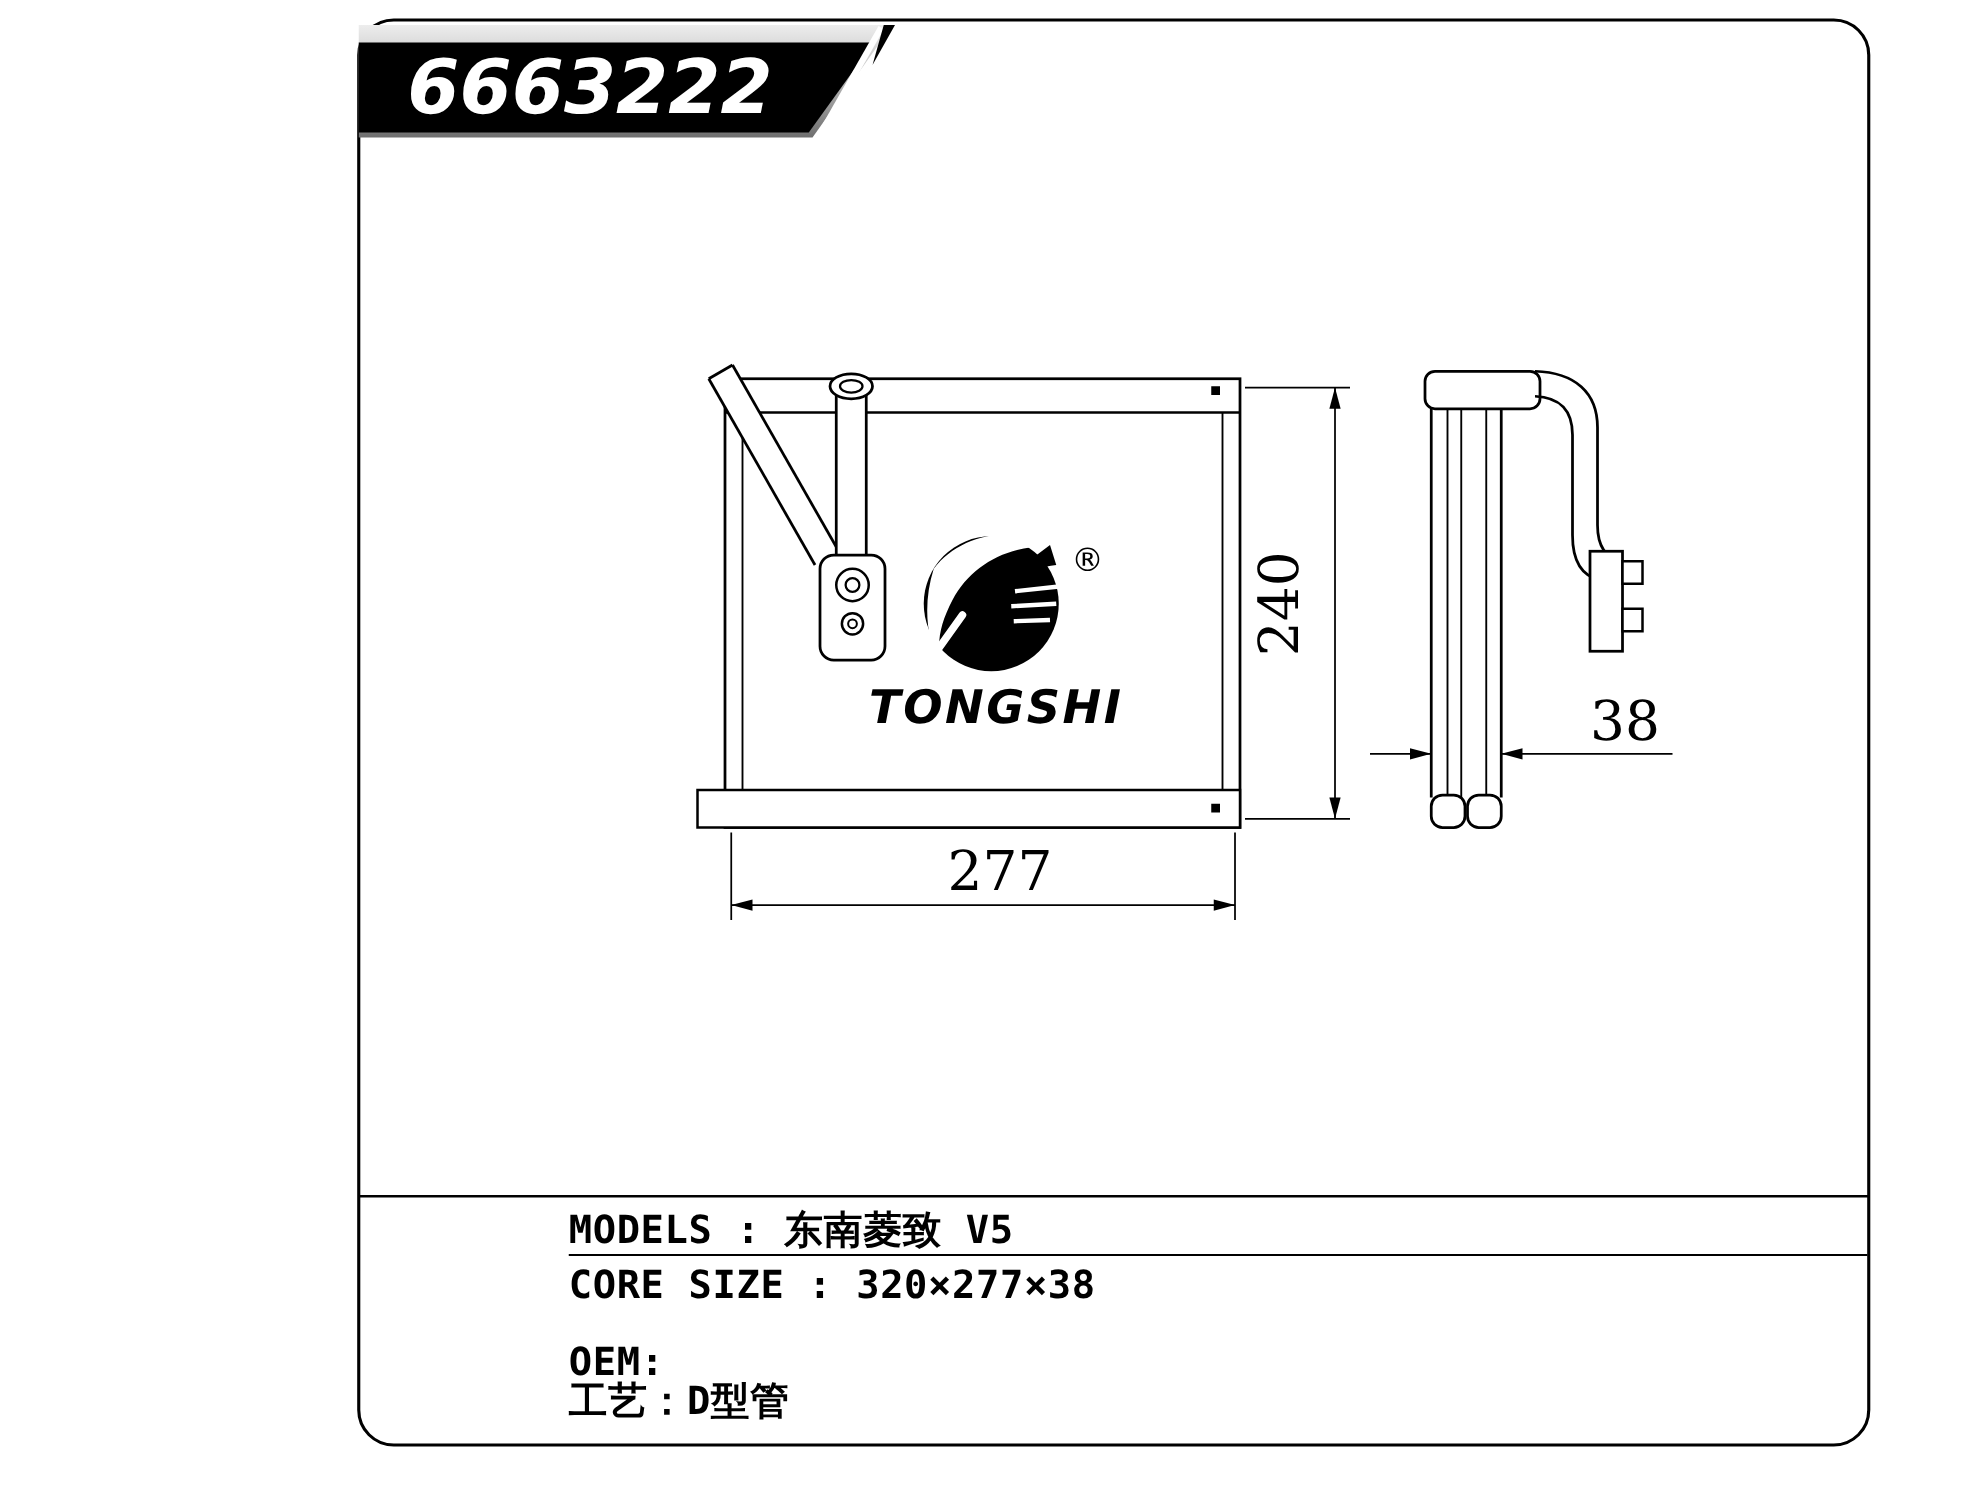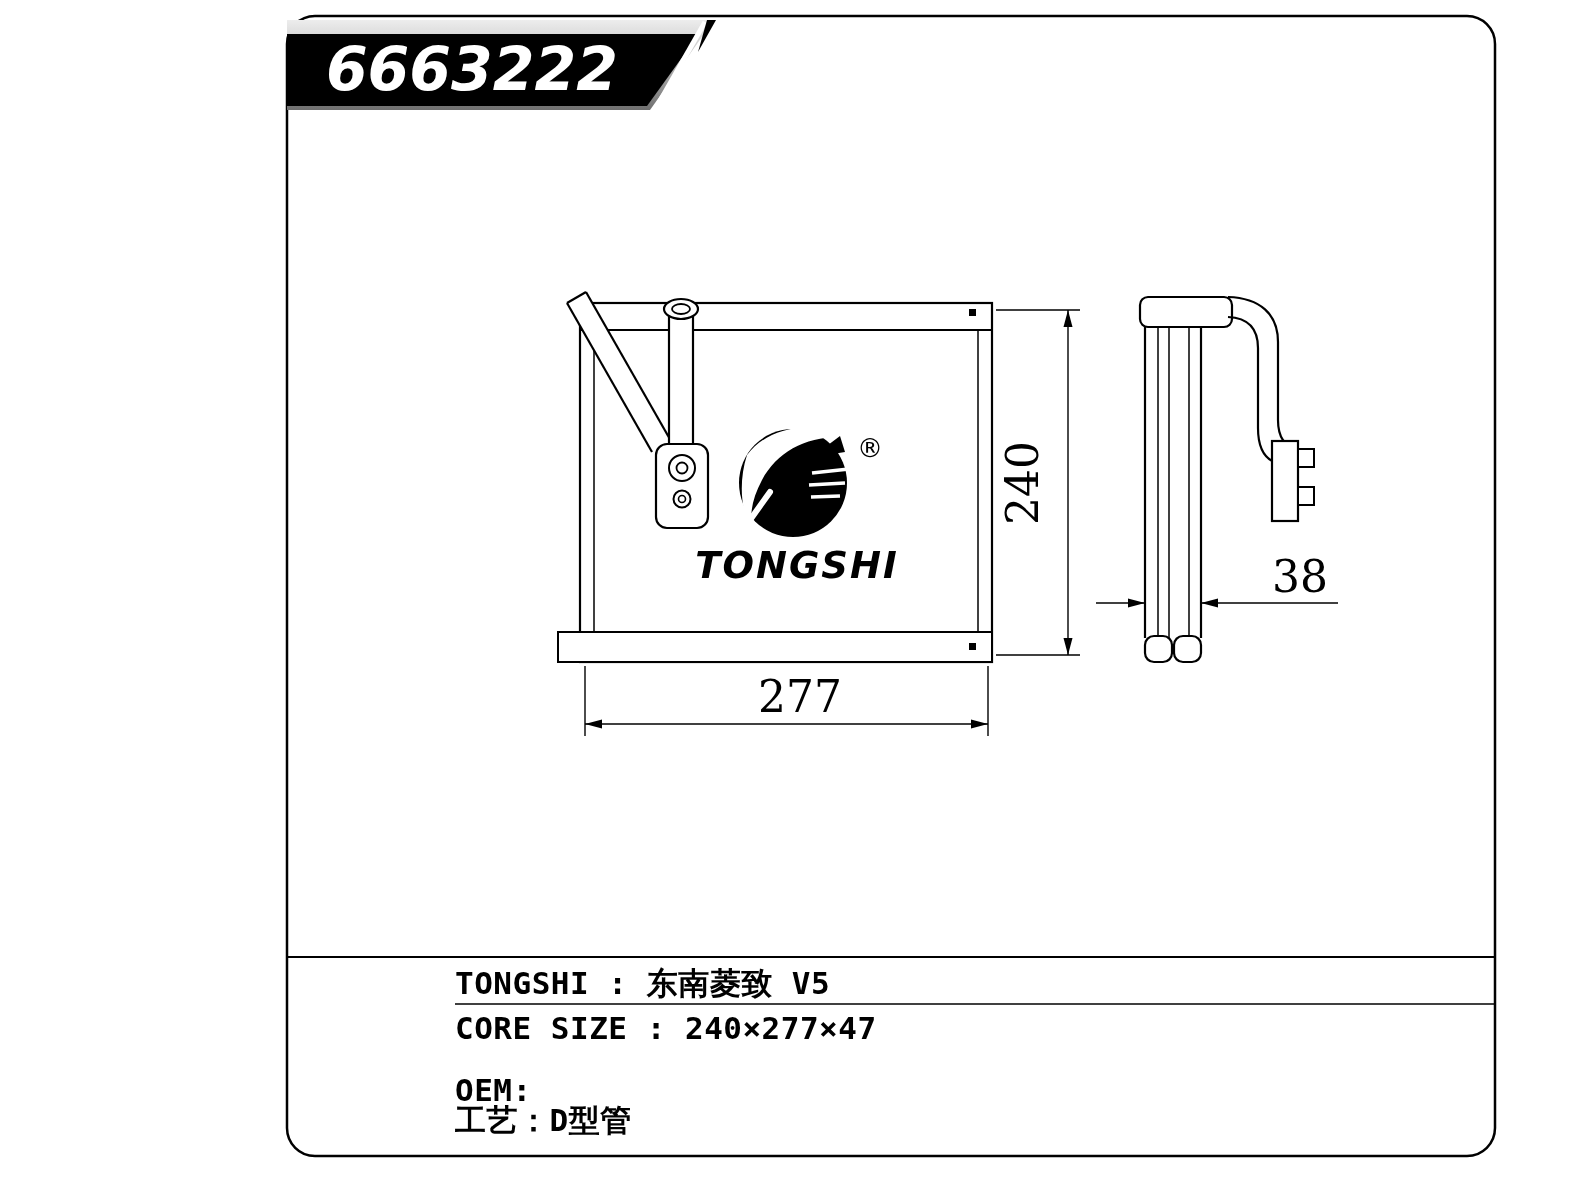--- a/index.html
+++ b/index.html
@@ -125,18 +125,18 @@
 
     <g stroke="#000">
       <line x1="1096" y1="603" x2="1145" y2="603" stroke-width="1.4"></line>
       <line x1="1201" y1="603" x2="1338" y2="603" stroke-width="1.4"></line>
       <polygon points="1145,603 1128,598.5 1128,607.5" fill="#000" stroke="none"></polygon>
       <polygon points="1201,603 1218,598.5 1218,607.5" fill="#000" stroke="none"></polygon>
       <text class="dim-text" x="1300" y="592" text-anchor="middle" stroke="none">38</text>
     </g>
   </svg>
 
-  <div class="spec-row" style="top:963px">TONGSHI : 东南菱致 V5</div>
-  <div class="spec-row" style="top:1010px">CORE SIZE : 240×277×47</div>
+  <div class="spec-row" style="top:963px">MODELS : 东南菱致 V5</div>
+  <div class="spec-row" style="top:1010px">CORE SIZE : 320×277×38</div>
   <div class="spec-row" style="top:1072px">OEM:</div>
   <div class="spec-row" style="top:1100px">工艺：D型管</div>
 
 </div>
 
 </body></html>

